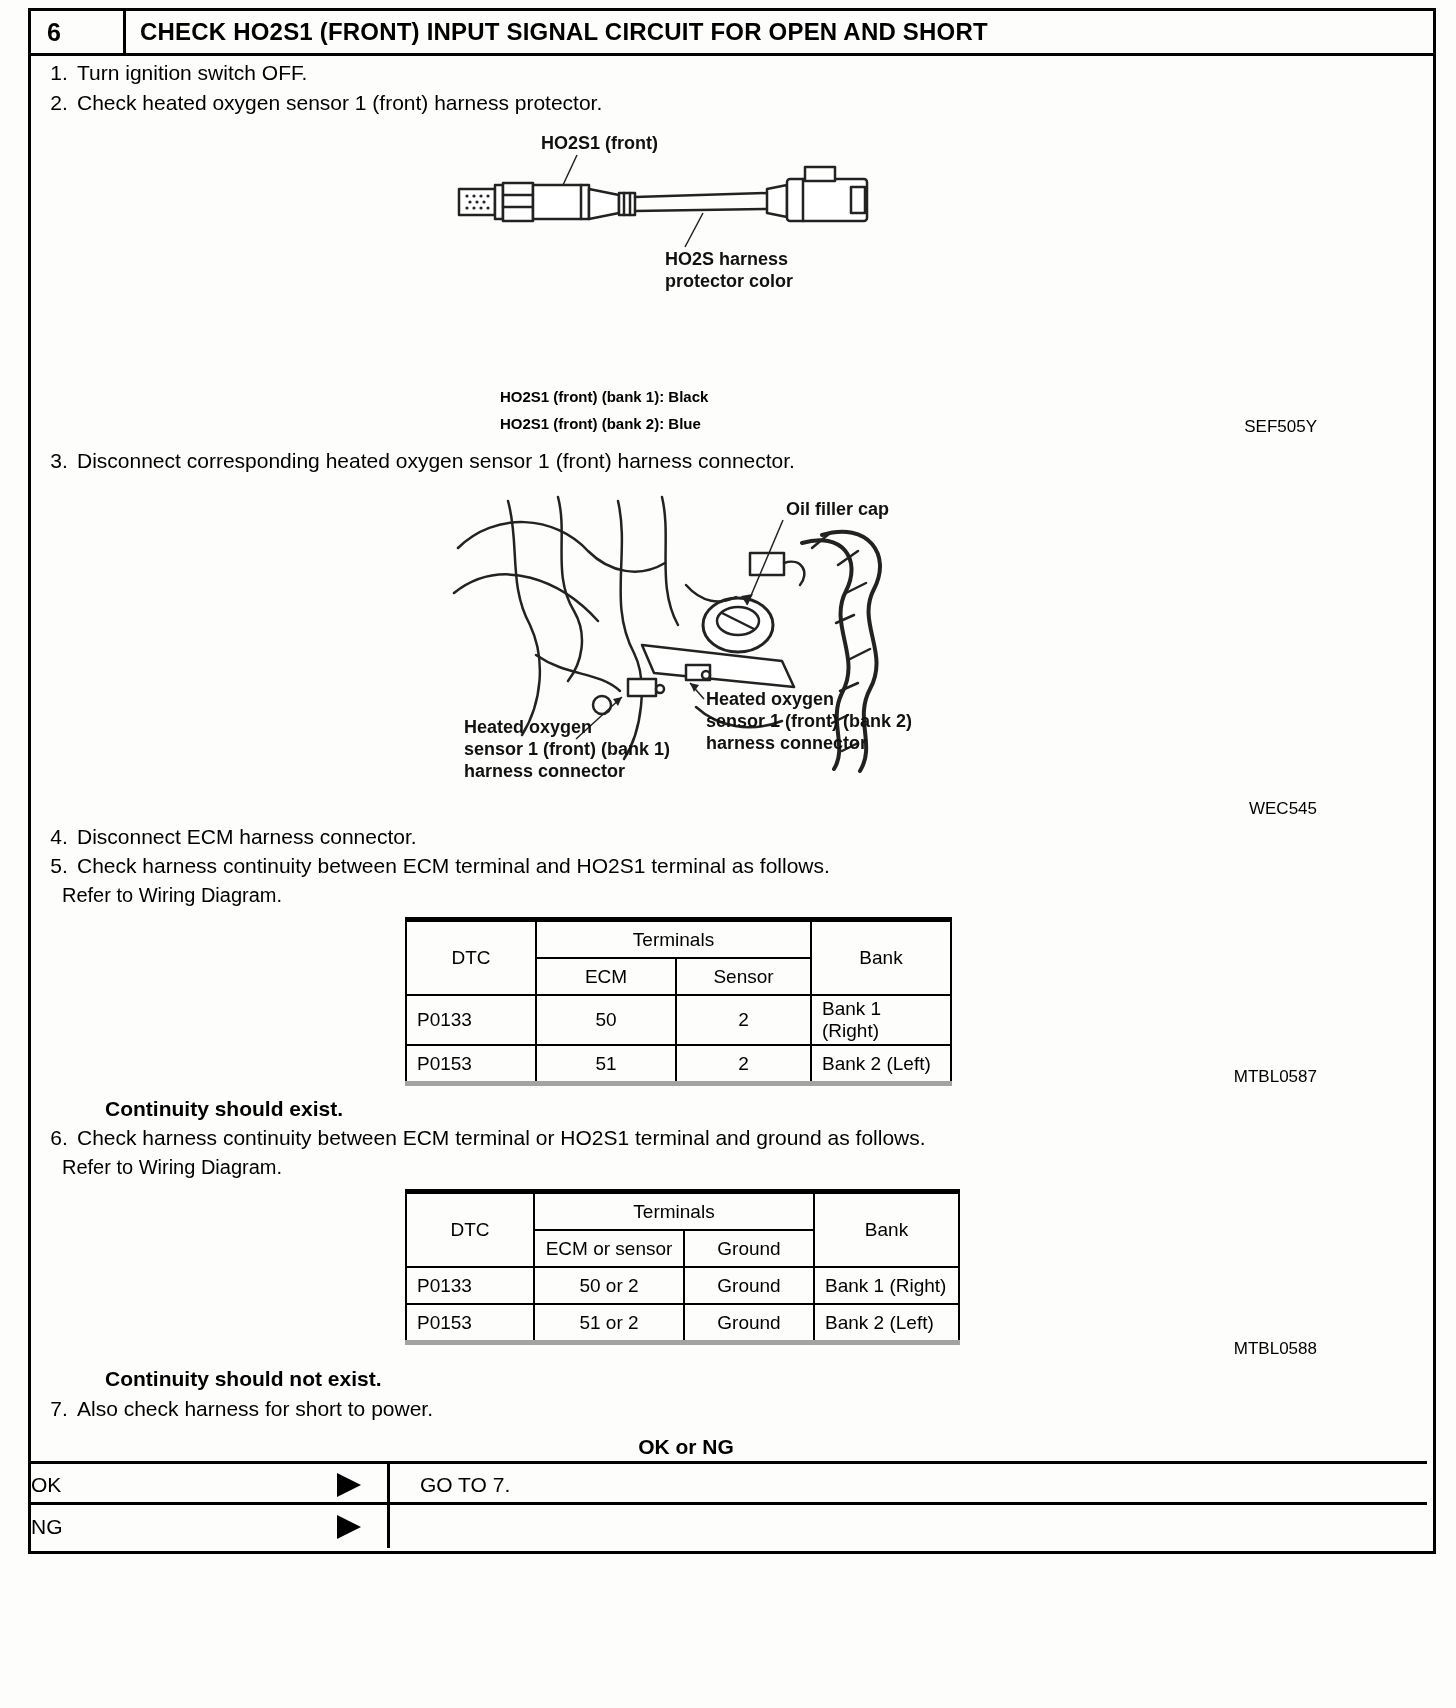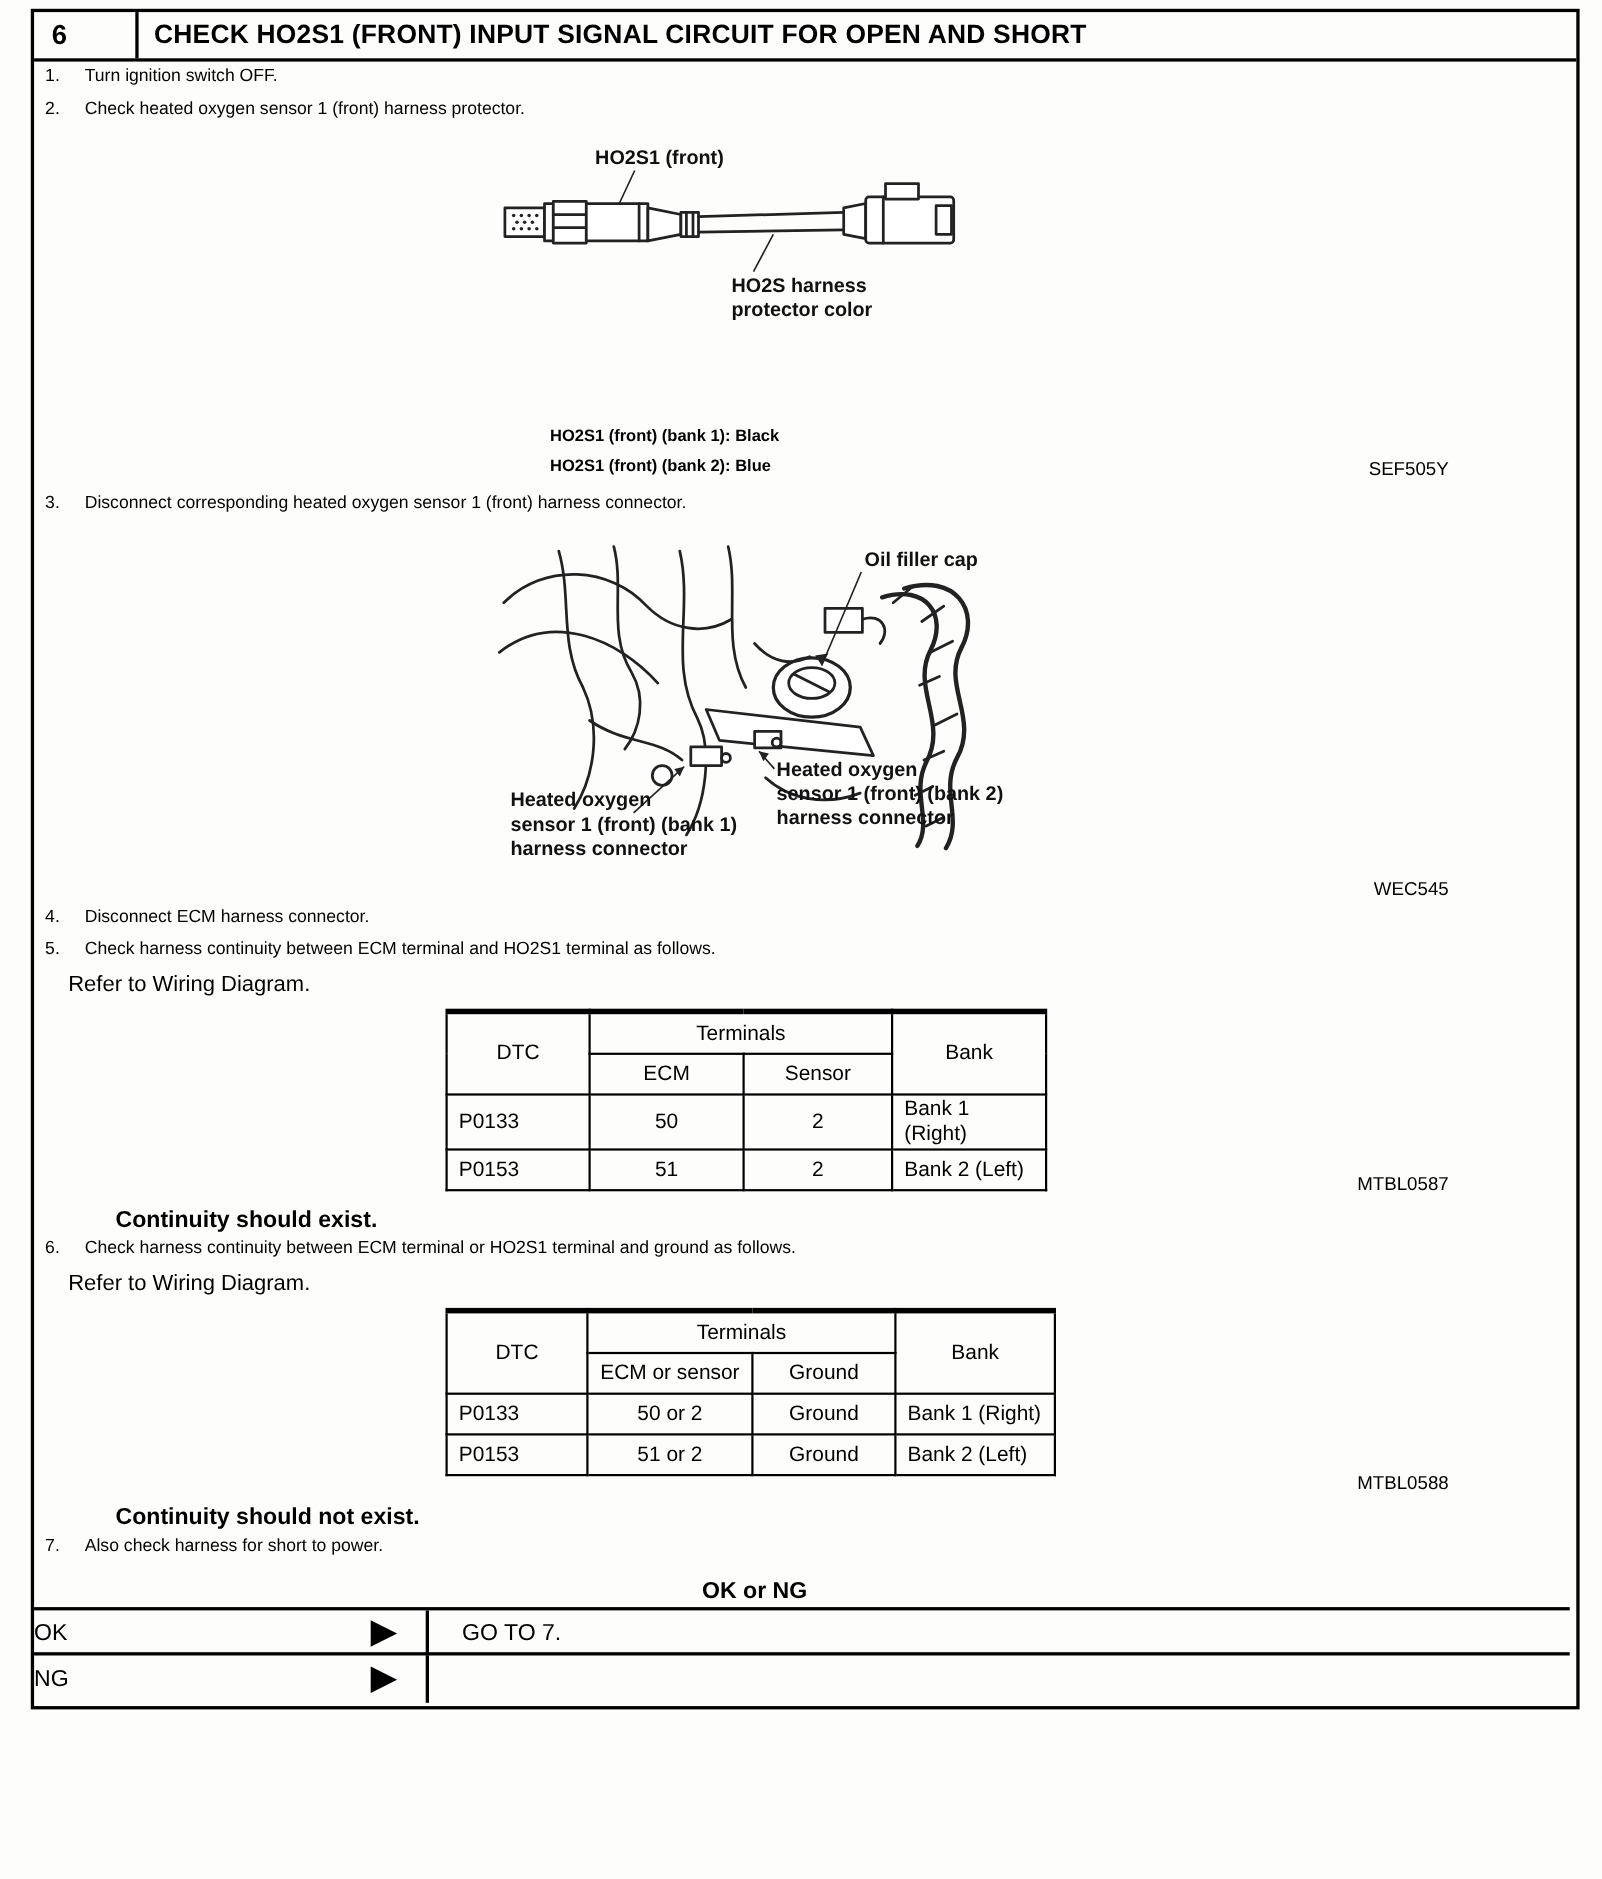--- a/index.html
+++ b/index.html
@@ -2,29 +2,29 @@
 <html><head>
 <meta charset="utf-8">
 <style>
   html,body{margin:0;padding:0;}
   body{width:1456px;height:1708px;background:#f6f6f4;font-family:"Liberation Sans",sans-serif;color:#000;}
   .page{position:relative;width:1456px;height:1708px;background:#fdfdfc;overflow:hidden;}
   .frame{position:absolute;left:28px;top:8px;width:1402px;height:1540px;border:3px solid #000;background:#fdfdfc;}
   .hdr{position:absolute;left:0;top:0;width:100%;height:42px;border-bottom:3px solid #000;display:flex;align-items:stretch;}
   .hdr-num{width:76px;border-right:3px solid #000;font-weight:bold;font-size:25px;display:flex;align-items:center;padding-left:16px;}
   .hdr-title{flex:1;font-weight:bold;font-size:24px;display:flex;align-items:center;padding-left:14px;letter-spacing:.2px;}
-  .step{position:absolute;left:10px;font-size:16px;white-space:nowrap;}
+  .step{position:absolute;left:10px;font-size:21px;white-space:nowrap;text-align:center;}
   .step .sn{display:inline-block;width:36px;}
   .substep{position:absolute;left:31px;font-size:20px;white-space:nowrap;}
   .figblock{position:absolute;}
   .caption{position:absolute;left:469px;top:372px;font-size:15px;font-weight:bold;line-height:27px;}
   .ref{position:absolute;right:116px;font-size:17px;}
   .note{position:absolute;left:74px;font-size:21px;font-weight:bold;white-space:nowrap;}
   .verdict{position:absolute;left:0;top:1424px;width:1310px;text-align:center;font-size:21px;font-weight:bold;}
-  .ctable{position:absolute;border-collapse:collapse;background:#fdfdfc;font-size:19px;border-top:5px solid #000;border-bottom:1px solid #a3a3a3;}
+  .ctable{position:absolute;border-collapse:collapse;background:#fdfdfc;font-size:19px;border-top:5px solid #000;border-bottom:5px solid #a3a3a3;}
   .ctable td{border:2px solid #000;text-align:center;padding:2px 8px;height:31px;}
   .ctable td.left{text-align:left;padding-left:10px;}
   .rrow{position:absolute;left:0;width:1396px;border-top:3px solid #000;display:flex;align-items:stretch;font-size:21px;}
   .rleft{width:356px;border-right:3px solid #000;display:flex;align-items:center;}
   .rlabel{flex:1;}
   .arrow{width:0;height:0;border-left:24px solid #000;border-top:12px solid transparent;border-bottom:12px solid transparent;margin-right:26px;}
   .raction{padding-left:30px;display:flex;align-items:center;}
   .svgt{font-family:"Liberation Sans",sans-serif;font-size:18px;font-weight:bold;fill:#111;}
   .lineart{stroke:#222;fill:none;stroke-width:2.5;stroke-linecap:round;stroke-linejoin:round;}
 </style>

